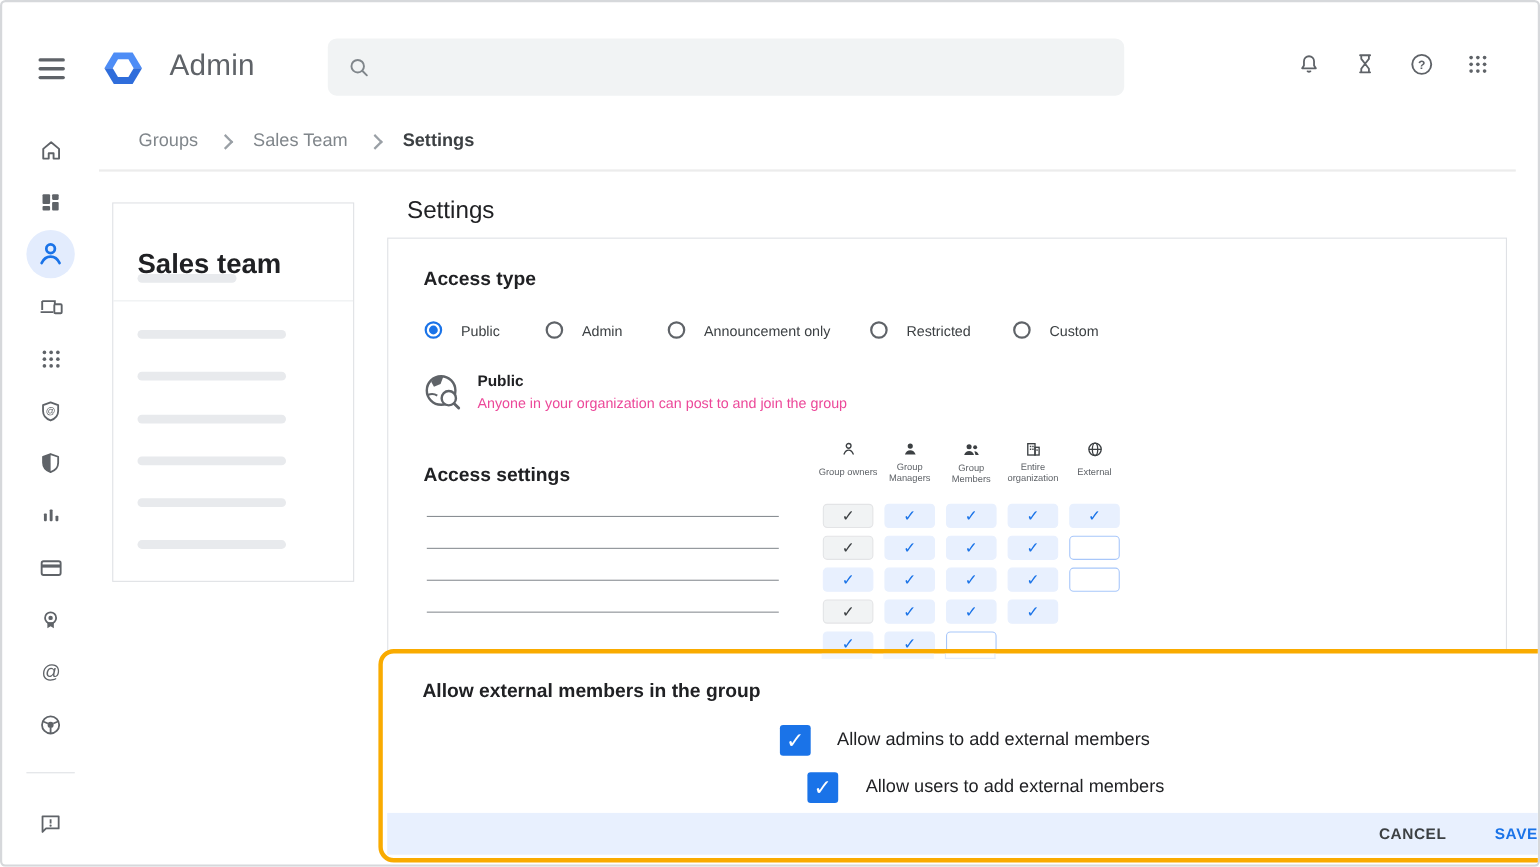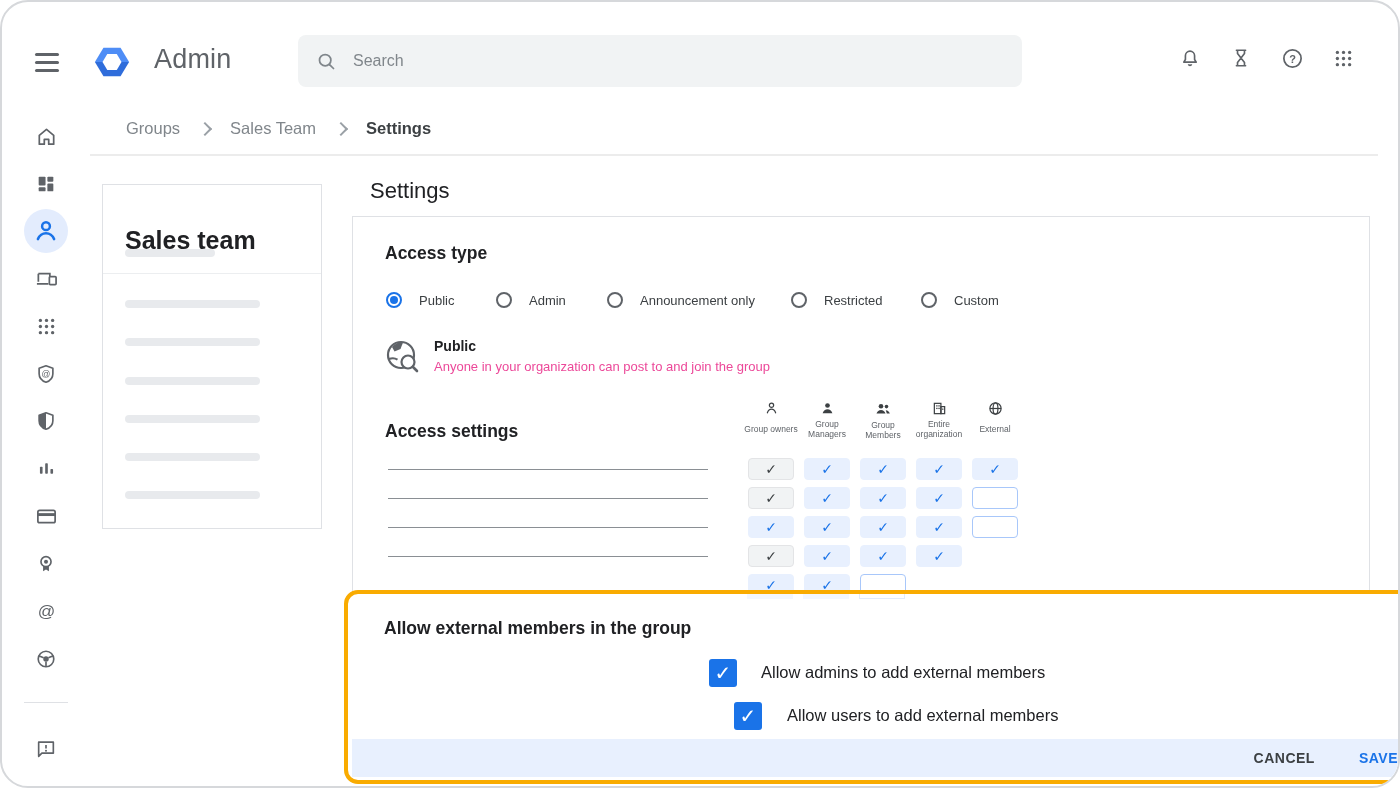--- a/index.html
+++ b/index.html
@@ -1,18 +1,18 @@
 <!DOCTYPE html>
 <html><head>
 <meta charset="utf-8">
 <style>
   html,body{margin:0;padding:0;background:#fff;}
   body{font-family:"Liberation Sans","DejaVu Sans",sans-serif;color:#202124;}
   .frame{position:relative;width:1400px;height:788px;box-sizing:border-box;
-         border:2px solid #d6d8db;border-radius:28px;background:#fff;overflow:hidden;}
+         border:2px solid #d6d8db;border-radius:5px;background:#fff;overflow:hidden;}
   .abs{position:absolute;}
 
   
   .hamburger{left:33px;top:51px;width:24px;height:19px;display:flex;flex-direction:column;justify-content:space-between;cursor:pointer;}
   .hamburger span{display:block;height:2.6px;background:#5f6368;border-radius:2px;}
   .logo{left:91px;top:41px;width:38px;height:38px;}
   .app-name{left:152px;top:42px;font-size:27px;color:#5f6368;letter-spacing:.2px;}
   .searchbar{left:296px;top:33px;width:724px;height:52px;background:#f1f3f4;border-radius:8px;
              display:flex;align-items:center;padding:0 18px;box-sizing:border-box;}
   .searchbar input{border:none;outline:none;background:transparent;font-family:inherit;
@@ -112,21 +112,20 @@
     </svg>
   </div>
   <div class="abs app-name">Admin</div>
   <div class="abs searchbar">
     <span class="icn">
       <svg viewBox="0 0 24 24" width="21" height="21">
           <circle cx="10.5" cy="10.5" r="6.5" fill="none" stroke="#80868b" stroke-width="2"></circle>
           <line x1="15.5" y1="15.5" x2="20" y2="20" stroke="#80868b" stroke-width="2" stroke-linecap="round"></line>
         </svg>
     </span>
-    <input placeholder="Search" style="">
   </div>
   <div class="abs topbar-icons" id="topbar-icons">
       <div class="tb-icn">
         <span class="icn">
           <svg viewBox="0 0 24 24" width="22" height="22">
             <path d="M12 4.5a5 5 0 0 0-5 5v4.2L5.2 16.5h13.6L17 13.7V9.5a5 5 0 0 0-5-5z" fill="none" stroke="#5f6368" stroke-width="1.8" stroke-linejoin="round"></path>
             <path d="M10.3 18.8a1.8 1.8 0 0 0 3.4 0" fill="none" stroke="#5f6368" stroke-width="1.8"></path>
           </svg>
         </span>
       </div>

